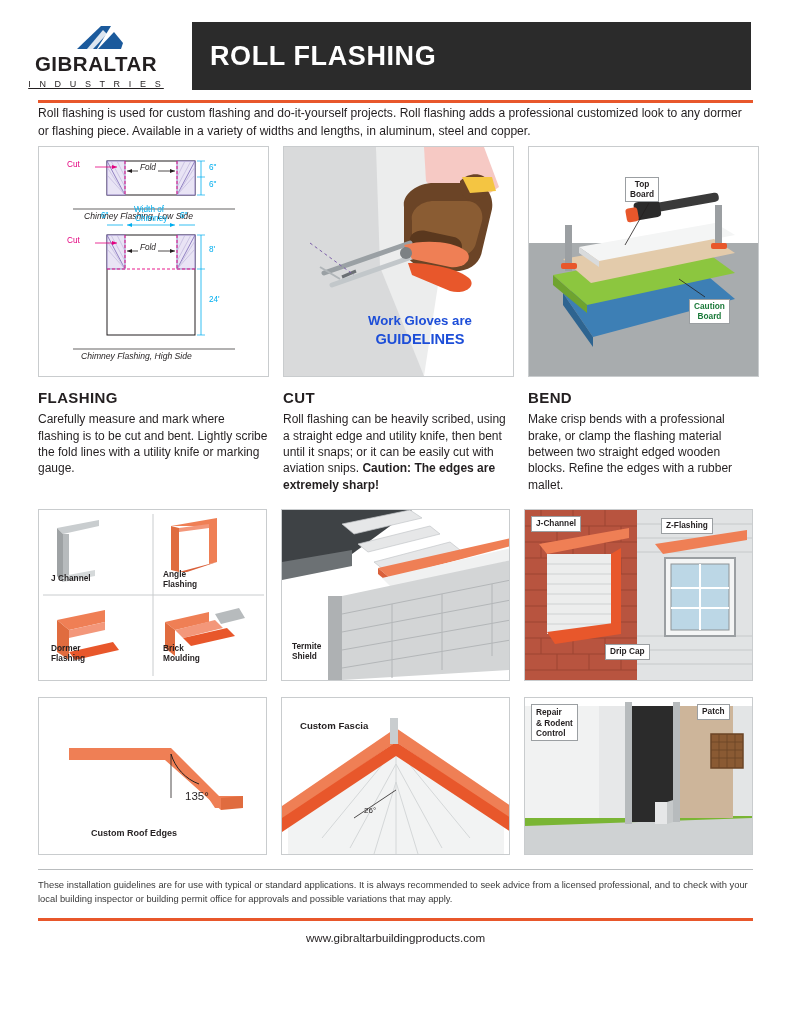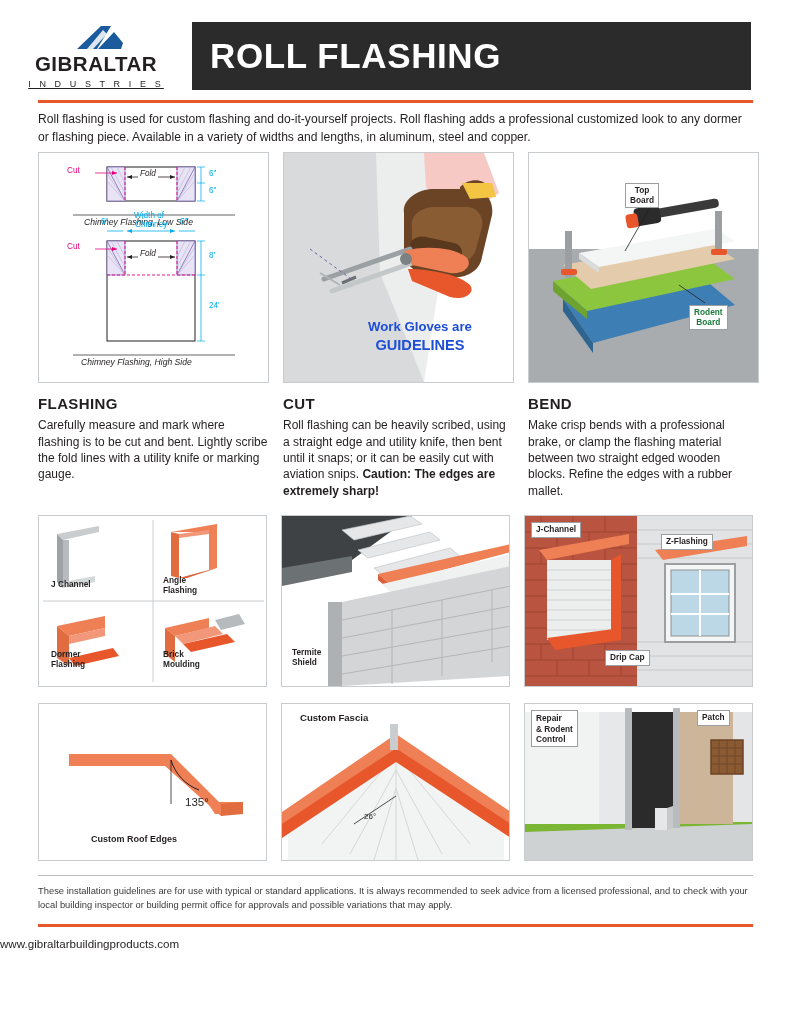--- a/index.html
+++ b/index.html
@@ -13,46 +13,46 @@
   .page { position: relative; width: 791px; height: 1024px; background:#fff; }
 
   
   .header { display: flex; align-items: stretch; height: 90px; padding-top: 22px; }
   .logo-block { width: 192px; display:flex; flex-direction:column; align-items:center; justify-content:center; }
   .logo-mark { width: 78px; height: 26px; position: relative; margin-bottom: 2px; }
   .logo-text { font-size: 20.5px; font-weight: bold; letter-spacing: 0.5px; color:#231f20; }
   .logo-sub { font-size: 9px; letter-spacing: 3.1px; color:#231f20; margin-top:3px;text-decoration:underline; }
   .title-band { flex: 1; background: #2b2b2b; color: #fff; padding: 8px 0 8px 18px; margin-right: 40px; display:flex; flex-direction:column; justify-content:center; }
   .title-kicker { font-size: 12.5px; font-weight: bold; letter-spacing: 1.6px; }
-  .title-main { font-size: 35px; font-weight: bold; letter-spacing: 0.6px; margin-top: 0; }
+  .title-main { font-size: 27px; font-weight: bold; letter-spacing: 0.6px; margin-top: 0; }
 
   .rule-orange { height: 3px; background: #e8572b; margin: 10px 38px 0 38px; }
 
   
-  .intro { margin: 8px 38px 0 38px; font-size: 12.1px; line-height: 1.45; color:#231f20; }
+  .intro { margin: 2px 38px 0 38px; font-size: 12.1px; line-height: 1.45; color:#231f20; }
 
   
   .grid-3 { display: flex; gap: 14px; margin: 6px 38px 0 38px; }
   .col { width: 231px; }
   .panel { border: 1px solid #c9ccce; background:#fff; position: relative; overflow:hidden; }
   .panel.sq { height: 231px; }
 
   .step-head { font-size: 15px; font-weight: bold; letter-spacing: .4px; margin: 12px 0 5px; }
   .step-body { font-size: 12px; line-height: 1.37; }
   .step-body b { font-weight: bold; }
 
   .row2 { display:flex; gap:14px; margin: 16px 38px 0 38px; }
   .p-med { height: 172px; }
   .p-med2 { height: 158px; }
 
   
   .foot-rule { height: 1px; background: #b9bcbe; margin: 14px 38px 0 38px; }
   .foot-text { margin: 8px 38px 0 38px; font-size: 9.4px; line-height: 1.5; color:#3a3a3a; }
   .foot-rule2 { height: 3px; background:#e8572b; margin: 12px 38px 0 38px; }
-  .foot-url { font-size: 11.6px; margin-top: 10px; color:#231f20; }
+  .foot-url { text-align:center; font-size: 11.6px; margin-top: 10px; color:#231f20; }
 
   
   .lbl { position:absolute; font-size:8.2px; }
   .cy { color:#00aeef; }
   .mag { color:#e4007f; }
   .dk { color:#231f20;font-style:italic; }
 
   
   .cap { position:absolute; background:#fff; border:1px solid #9b9fa2; font-size:8.3px; font-weight:bold; padding:2px 4px; line-height:1.15; }
   .cap.nb { border:none; background:transparent; }
@@ -237,21 +237,21 @@
             <rect x="116" y="58" width="74" height="9" rx="4" transform="rotate(-10 116 58)" fill="#3a3a3a"></rect>
             <rect x="104" y="56" width="26" height="18" rx="4" transform="rotate(-10 104 56)" fill="#2b2b2b"></rect>
             <rect x="96" y="62" width="12" height="14" rx="3" transform="rotate(-10 96 62)" fill="#e8572b"></rect>
           </g>
         </svg>
         <div class="cap" style="left:96px; top:30px; text-align:center;">
           <span>Top</span><br>
           <span>Board</span>
         </div>
         <div class="cap" style="left:160px; top:152px; text-align:center; color:#1b7a3a;">
-          <span>Rodent</span><br>
+          <span>Caution</span><br>
           <span>Board</span>
         </div>
         <svg style="position:absolute; left:0; top:0;" width="229" height="229">
           <line x1="120" y1="56" x2="96" y2="98" stroke="#231f20" stroke-width="0.8"></line>
           <line x1="176" y1="150" x2="150" y2="132" stroke="#231f20" stroke-width="0.8"></line>
         </svg>
       </div>
       <div class="step-head">BEND</div>
       <div class="step-body">Make crisp bends with a professional brake, or clamp the flashing material between two straight edged wooden blocks. Refine the edges with a rubber mallet.</div>
     </div>
@@ -400,21 +400,21 @@
 
         <polygon points="130,34 222,20 222,30 138,44" fill="#ef7f55"></polygon>
 
         <rect x="140" y="48" width="70" height="78" fill="#f4f5f5" stroke="#9b9fa2" stroke-width="2"></rect>
         <rect x="146" y="54" width="58" height="66" fill="#bcd7e6" stroke="#8e9396" stroke-width="1"></rect>
         <line x1="175" y1="54" x2="175" y2="120" stroke="#ffffff" stroke-width="2"></line>
         <line x1="146" y1="78" x2="204" y2="78" stroke="#ffffff" stroke-width="2"></line>
         <line x1="146" y1="98" x2="204" y2="98" stroke="#ffffff" stroke-width="2"></line>
       </svg>
       <div class="cap" style="left:6px; top:6px;">J-Channel</div>
-      <div class="cap" style="left:136px; top:18px;">Z-Flashing</div>
+      <div class="cap" style="left:136px; top:8px;">Z-Flashing</div>
       <div class="cap" style="left:80px; top:134px;">Drip Cap</div>
     </div>
   </div>
 
   <div class="row2">
 
     <div class="panel p-med2" style="width:231px;">
       <svg width="229" height="156" viewBox="0 0 229 156" style="display:block">
         <rect x="0" y="0" width="229" height="156" fill="#ffffff"></rect>
         <polygon points="30,50 132,50 182,100 182,112 126,62 30,62" fill="#ef7f55"></polygon>
@@ -446,21 +446,21 @@
 
         <polygon points="114,30 120,36 114,42 108,36" fill="#b7bbbd"></polygon>
 
         <polygon points="0,108 114,30 229,108 229,122 114,44 0,122" fill="#ef7f55"></polygon>
         <polygon points="0,120 114,44 229,120 229,134 114,58 0,134" fill="#e8572b"></polygon>
 
         <rect x="108" y="20" width="8" height="26" fill="#c9cdcf"></rect>
 
         <line x1="72" y1="120" x2="114" y2="92" stroke="#231f20" stroke-width="0.8"></line>
       </svg>
-      <div class="cap nb" style="left:14px; top:6px; font-size:9.6px;">Custom Fascia</div>
+      <div class="cap nb" style="left:14px; top:20px; font-size:9.6px;">Custom Fascia</div>
       <div style="position:absolute; left:82px; top:108px; font-size:8px; color:#231f20;">26°</div>
     </div>
 
     <div class="panel p-med2" style="width:231px;">
       <svg width="229" height="156" viewBox="0 0 229 156" style="display:block">
         <rect x="0" y="0" width="229" height="156" fill="#ffffff"></rect>
 
         <rect x="0" y="116" width="229" height="40" fill="#8cc63f"></rect>
         <polygon points="0,116 229,110 229,126 0,132" fill="#7ab534"></polygon>
 

